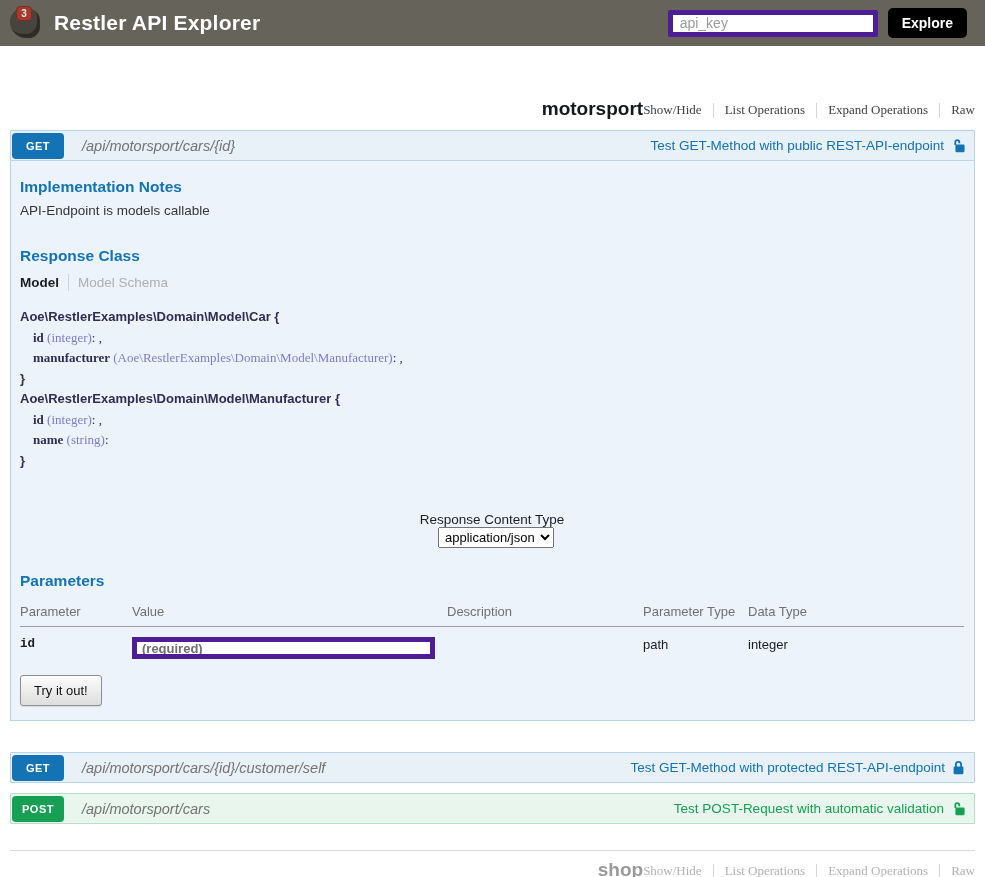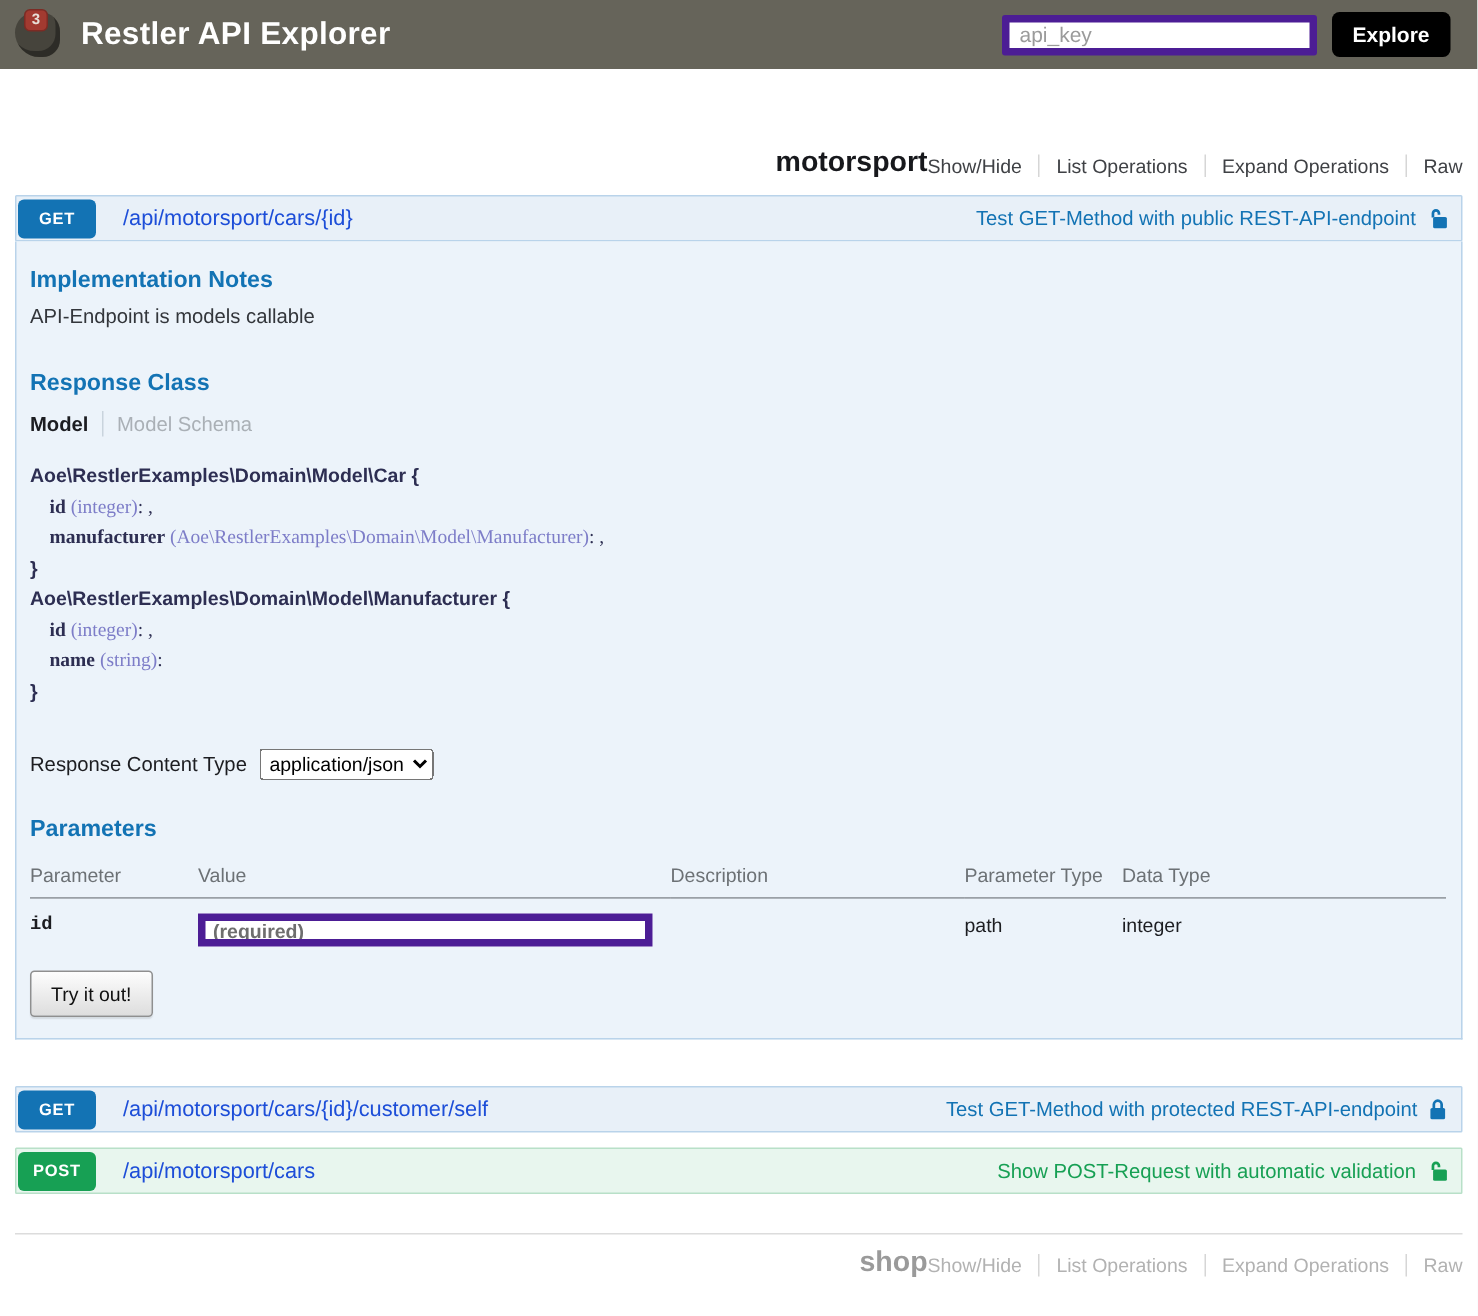--- a/index.html
+++ b/index.html
@@ -33,41 +33,41 @@
     border: 0; border-radius: 5px; padding: 7px 14px; cursor: pointer; font-family: inherit;
   }
 
   
   .main { padding: 52px 10px 30px 10px; }
 
   .section-head { display: flex; align-items: flex-end; justify-content: flex-end; }
   .section-title { font-size: 19px; font-weight: bold; color: #17181c; }
   .section-title.muted { color: #9a9a9a; }
   .ops-links { display: flex; align-items: center; font-size: 13px; padding-bottom: 2px; }
-  .ops-links a { color: #3f4145; text-decoration: none; cursor: pointer; }
+  .ops-links a { color: #3f4145; text-decoration: none; cursor: pointer; font-family: Liberation Serif, serif; }
   .ops-links.muted a { color: #b2b2b2; }
   .ops-links .sep { display: inline-block; width: 1px; height: 15px; background: #d6d6d6; margin: 0 11px; }
 
   .rule-section { border-top: 1px solid #dcdcdc; padding-top: 8px; margin-top: 26px; }
 
   
   .endpoint { margin-top: 10px; }
   .ep-head {
     display: flex; align-items: center; height: 31px; padding: 0 9px 0 1px;
     border: 1px solid; border-radius: 1px;
   }
   .endpoint.get  .ep-head { background: #e8f0f8; border-color: #b9d3ea; }
   .endpoint.post .ep-head { background: #e8f6ee; border-color: #b8e0c8; }
   .method-badge {
     width: 52px; text-align: center; color: #fff; font-size: 11px; font-weight: bold;
     border-radius: 4px; padding: 7px 0; letter-spacing: .5px; text-transform: uppercase;
   }
   .endpoint.get  .method-badge { background: #1373b4; }
   .endpoint.post .method-badge { background: #17a054; }
-  .ep-path { margin-left: 18px; font-size: 14.5px; color: #1d4ed8; text-decoration: none; cursor: pointer; }
+  .ep-path { margin-left: 18px; font-size: 14.5px; color: #737373; text-decoration: none; cursor: pointer; font-style: italic; }
   .ep-link {
     margin-left: auto; display: flex; align-items: center; gap: 7px;
     font-size: 13.5px; text-decoration: none; cursor: pointer;
   }
   .endpoint.get  .ep-link { color: #1373b4; }
   .endpoint.post .ep-link { color: #17a054; }
   .lock-icon { display: inline-flex; }
   .endpoint.standalone { margin-top: 31px; }
   .endpoint.standalone + .endpoint.standalone { margin-top: 10px; }
 
@@ -84,21 +84,21 @@
   .tab-schema { color: #aab0b6; cursor: pointer; }
   .model-tabs .sep { width: 1px; height: 17px; background: #c9d4dd; margin: 0 9px; }
 
   .model-signature { margin-top: 16px; font-size: 13px; line-height: 20.5px; color: #2d2e52; }
   .sig-header, .sig-close { font-weight: bold; color: #2d2e52; }
   .sig-prop { padding-left: 13px; font-family: Liberation Serif, serif; }
   .sig-name { font-weight: bold; color: #2d2e52; }
   .sig-type { color: #7d7dc8; }
   .sig-suffix { color: #2d2e52; }
 
-  .rct-row { margin-top: 28px; display: flex; align-items: center; }
+  .rct-row { margin-top: 41px; display: flex; align-items: center; flex-direction: column; }
   .rct-label { font-size: 13.5px; color: #1c1d21; }
   .rct-select { margin-left: 8px; font-size: 13px; font-family: inherit; padding: 1px 2px; }
 
   .params { margin-top: 24px; }
   .param-table { width: 100%; border-collapse: collapse; font-size: 13px; margin-top: 10px; }
   .param-table th {
     text-align: left; font-weight: normal; color: #6c7175;
     padding: 4px 6px 7px 0; border-bottom: 1px solid #9aa0a6;
   }
   .param-table td { padding: 10px 6px 6px 0; vertical-align: top; color: #1c1d21; }
@@ -246,21 +246,21 @@
         </span>
       </a>
     </div>
   </div>
 
   <div class="endpoint post standalone">
     <div class="ep-head">
       <span class="method-badge">POST</span>
       <a class="ep-path">/api/motorsport/cars</a>
       <a class="ep-link">
-        <span>Show POST-Request with automatic validation</span>
+        <span>Test POST-Request with automatic validation</span>
         <span class="lock-icon">
           <svg width="14" height="15" viewBox="0 0 14 15" fill="currentColor">
             <path d="M3.4 7V4.2a2.9 2.9 0 0 1 5.8 0V5.2H7.4V4.2a1.1 1.1 0 0 0-2.2 0V7z"></path>
             <rect x="4.4" y="6.6" width="9.2" height="7.6" rx="1.1"></rect>
           </svg>
         </span>
       </a>
     </div>
   </div>
 

